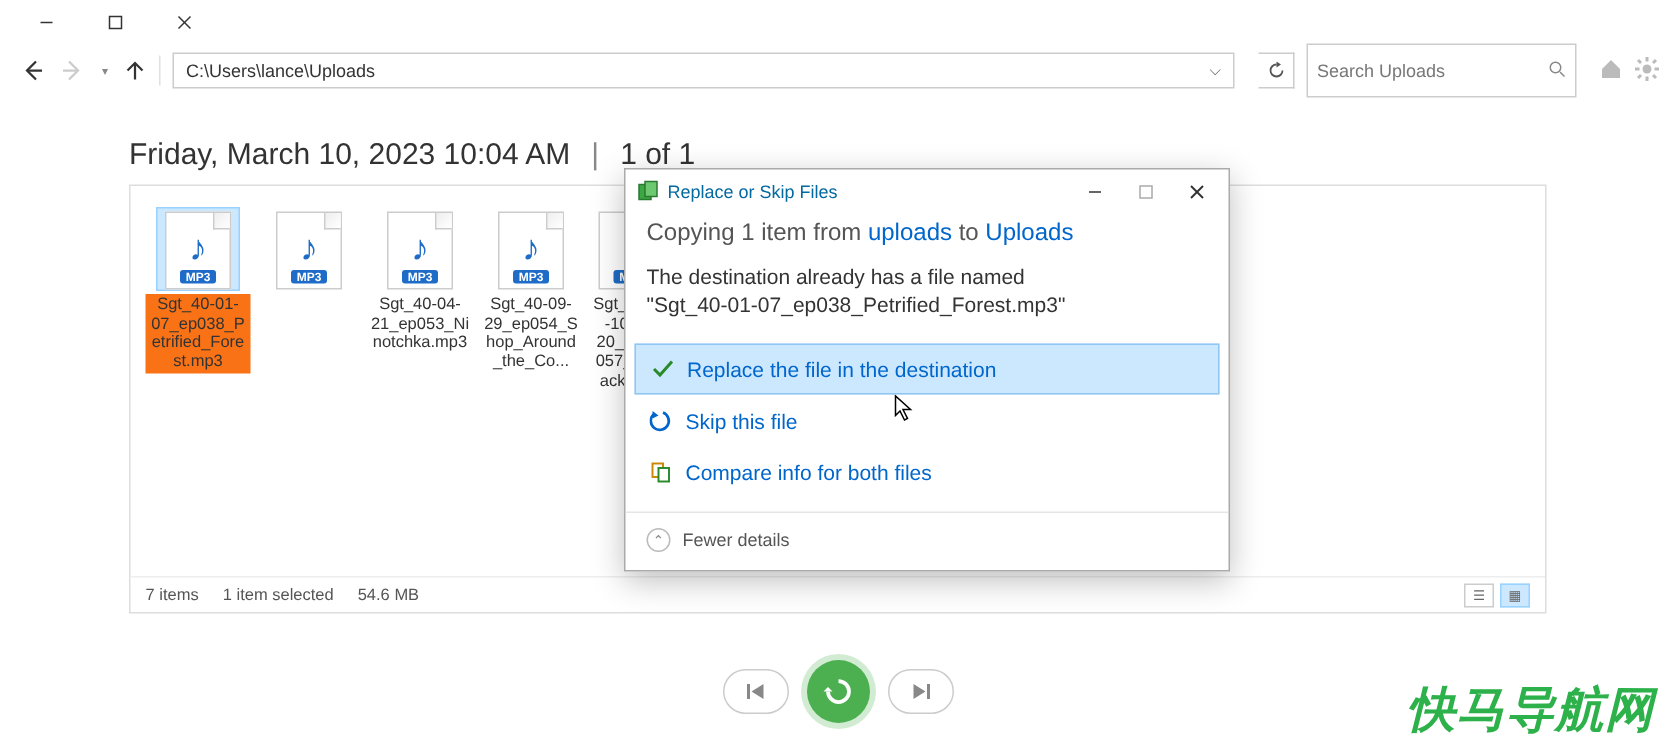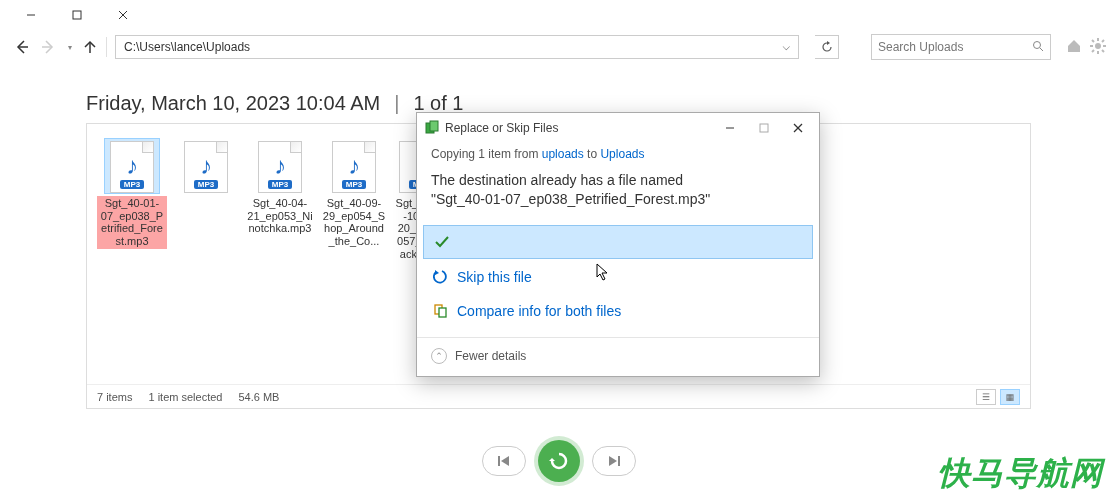--- a/index.html
+++ b/index.html
@@ -53,24 +53,24 @@
     justify-content: space-between;
   }
   .addr-dropdown { color: #666; font-size: 10px; padding: 0 4px; }
   .refresh-btn {
     width: 24px; height: 24px;
     border: 1px solid #ccc; border-left: none;
     display: flex; align-items: center; justify-content: center;
     color: #555;
   }
   .search-bar {
-    width: 180px; height: 26px;
+    width: 180px; height: 36px;
     border: 1px solid #ccc;
     display: flex; align-items: center; justify-content: space-between;
-    padding: 0 6px; color: #777; margin-left: 24px;
+    padding: 0 6px; color: #777;
   }
   .right-icons { display: flex; gap: 6px; margin-left: 6px;}
   .right-ico { color: #999; }
   .content-area {
     padding: 28px 86px 10px 86px;
   }
   .date-line {
     font-size: 20px;
     font-weight: 400;
     color: #333;
@@ -95,21 +95,21 @@
     width: 70px;
     text-align: center;
     font-size: 11px;
     line-height: 1.15;
     word-break: break-word;
   }
   .file-item.selected .file-icon-wrap {
     background: #cce8ff;
     border: 1px solid #99d1ff;
   }
-  .file-item.selected .file-label { background: #fca5a5; }
+  .file-item.selected .file-label { background: #f97316; }
   .file-icon-wrap {
     width: 56px; height: 56px;
     margin: 0 auto 2px;
     display: flex; align-items: flex-end; justify-content: center;
     position: relative;
     border: 1px solid transparent;
   }
   .file-page {
     width: 44px; height: 52px;
     background: #fff;
@@ -175,25 +175,25 @@
     width: 404px;
     border: 1px solid #aaa;
     background: #fff;
     box-shadow: 0 6px 20px rgba(0,0,0,0.25);
     font-size: 13px;
   }
   .dlg-titlebar {
     height: 30px; display:flex; align-items:center; justify-content:space-between;
     padding: 0 4px 0 8px;
   }
-  .dlg-title-left { display:flex; align-items:center; gap:6px; color:#404040; font-size:12px;}
+  .dlg-title-left { display:flex; align-items:center; gap:6px; color:#0369a1; font-size:12px;}
   .dlg-controls { display:flex; }
   .dlg-btn { width:34px; height:26px; display:flex; align-items:center; justify-content:center;}
   .dlg-body { padding: 4px 14px 10px 14px; }
-  .copy-line { font-size: 12px; color:#555; margin-bottom: 10px;}
+  .copy-line { font-size: 16px; color:#555; margin-bottom: 10px;}
   .copy-line .link { color: #0066cc; }
   .dest-line { font-size: 14px; color:#333; line-height:1.35; margin-bottom: 16px;}
   .actions { display:flex; flex-direction:column; gap: 2px; margin: 0 -8px;}
   .action {
     display:flex; align-items:center; gap:8px;
     padding: 8px 10px; font-size: 14px; color: #0066cc;
     position:relative;
   }
   .action.highlight { background: #cce8ff; border:1px solid #8fc6f2; }
   .action svg { flex-shrink:0; }
@@ -437,20 +437,21 @@
     </div>
     <div class="dest-line">
       <span>The destination already has a file named</span><br>
       <span>"Sgt_40-01-07_ep038_Petrified_Forest.mp3"</span>
     </div>
     <div class="actions">
       <div class="action highlight">
         <svg width="16" height="16" viewBox="0 0 16 16">
             <path d="M2 8 L6 12 L14 3" fill="none" stroke="#2a8a2a" stroke-width="2"></path>
           </svg>
+        <span>Replace the file in the destination</span>
       </div>
       <div class="action">
         <svg width="16" height="16" viewBox="0 0 16 16">
             <path d="M3 3 A6 6 0 1 0 9 2" fill="none" stroke="#0066cc" stroke-width="1.8"></path>
             <path d="M2 1 L2 6 L6 4 Z" fill="#0066cc"></path>
           </svg>
         <span>Skip this file</span>
       </div>
       <div class="action">
         <svg width="16" height="16" viewBox="0 0 16 16">

